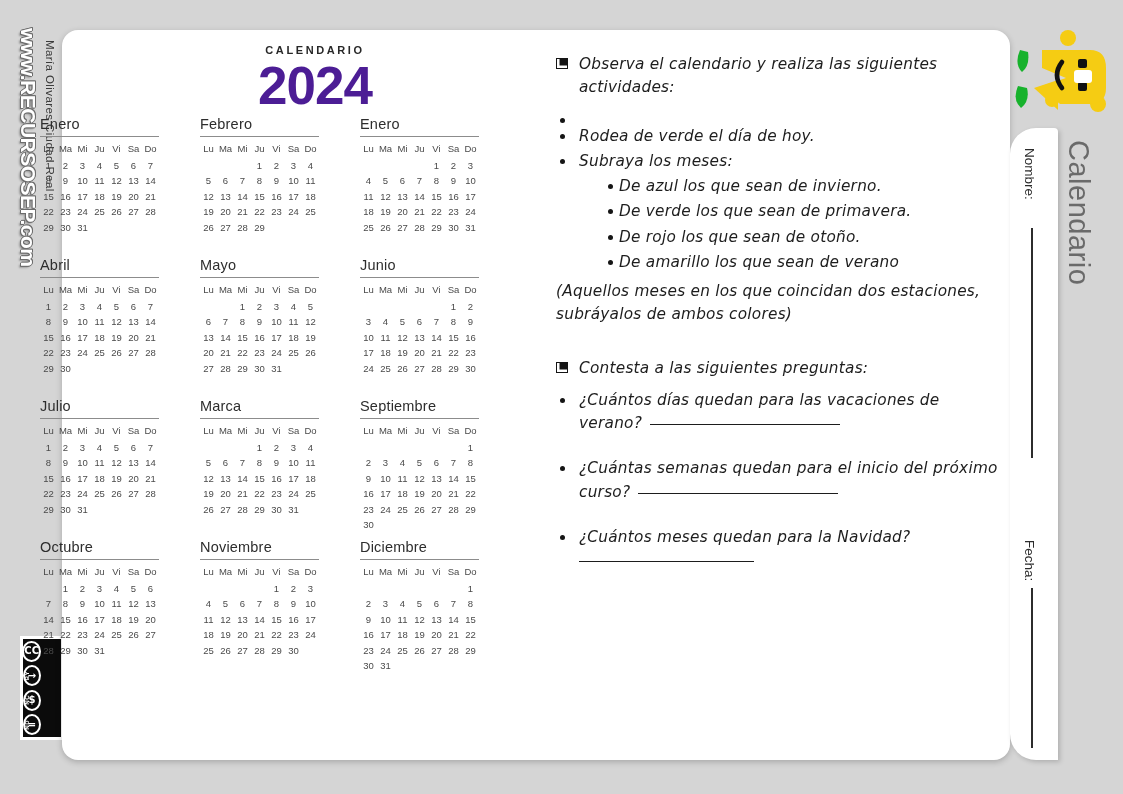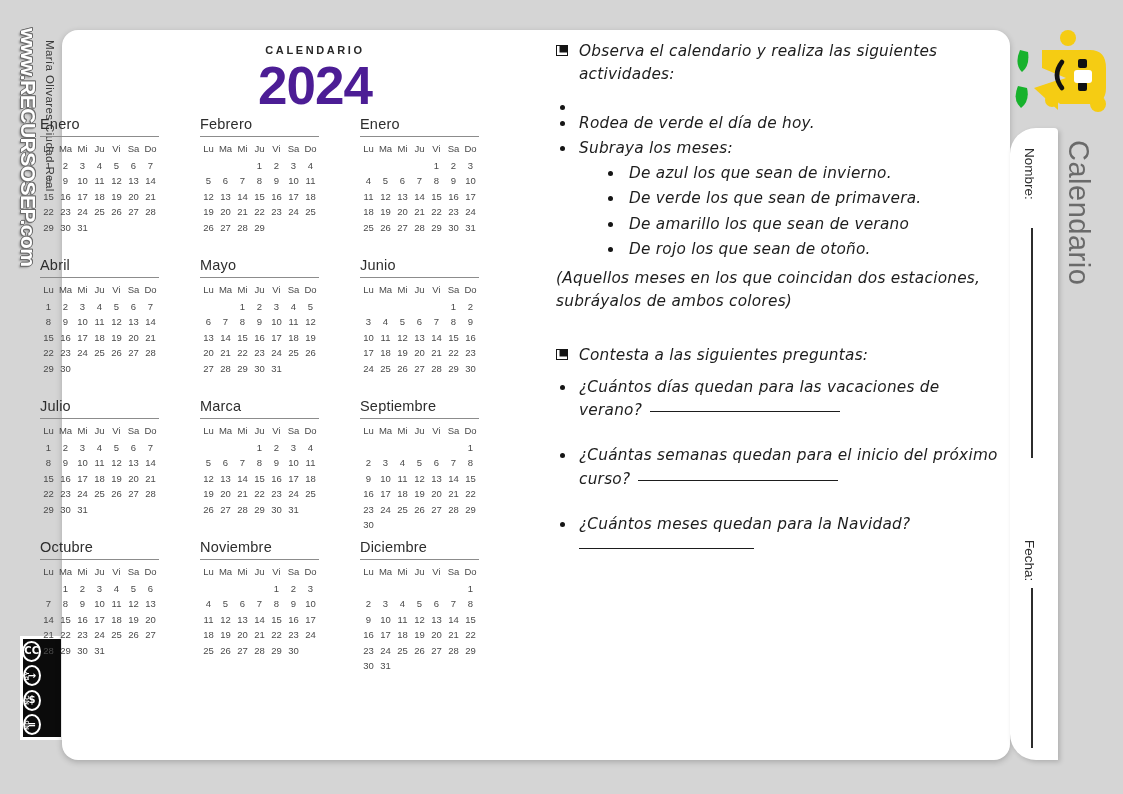--- a/index.html
+++ b/index.html
@@ -213,21 +213,21 @@
   .week-row span {
     font-size: 9.5px;
     color: #4a4a4a;
     text-align: center;
     line-height: 1.62;
   }
 
   
   #instructions {
     position: absolute;
-    left: 556px; top: 40px;
+    left: 556px; top: 53px;
     width: 444px;
     font-family: "DejaVu Sans", sans-serif;
   }
   .hand {
     font-family: "DejaVu Sans", sans-serif;
     font-style: italic;
     font-weight: 300;
     color: #1d1d1d;
     font-size: 15.3px;
     line-height: 1.52;
@@ -245,21 +245,21 @@
     background: #151515;
     border: 1.6px solid #151515;
     box-shadow: inset 0 -2.5px 0 #fff, inset 2.5px 0 0 #fff;
   }
   .dot-item {
     display: flex;
     gap: 14px;
     margin-bottom: 2px;
     padding-left: 4px;
   }
-  .dot-item.sub { padding-left: 52px; gap: 16px; }
+  .dot-item.sub { padding-left: 52px; gap: 6px; }
   .dotbullet {
     flex: 0 0 auto;
     width: 5px; height: 5px;
     border-radius: 50%;
     background: #151515;
     margin-top: 9px;
   }
   .paren-note { margin: 6px 0 0 0; }
   .spacer { height: 30px; }
   .answer-rule {
@@ -1071,25 +1071,25 @@
     <div class="dot-item sub">
       <span class="dotbullet"></span>
       <div class="hand">De azul los que sean de invierno.</div>
     </div>
     <div class="dot-item sub">
       <span class="dotbullet"></span>
       <div class="hand">De verde los que sean de primavera.</div>
     </div>
     <div class="dot-item sub">
       <span class="dotbullet"></span>
-      <div class="hand">De amarillo los que sean de verano</div>
+      <div class="hand">De rojo los que sean de otoño.</div>
     </div>
     <div class="dot-item sub">
       <span class="dotbullet"></span>
-      <div class="hand">De rojo los que sean de otoño.</div>
+      <div class="hand">De amarillo los que sean de verano</div>
     </div>
     <div class="hand paren-note">(Aquellos  meses en los que coincidan dos estaciones, subráyalos de ambos colores)</div>
     <div class="spacer"></div>
     <div class="block-item">
       <span class="sqbullet"></span>
       <div class="hand">Contesta a las siguientes preguntas:</div>
     </div>
     <div class="dot-item">
       <span class="dotbullet"></span>
       <div class="hand"><span>¿Cuántos días quedan para las vacaciones de verano?</span><span class="answer-rule" style="width: 190px; margin-left: 8px;"></span></div>

